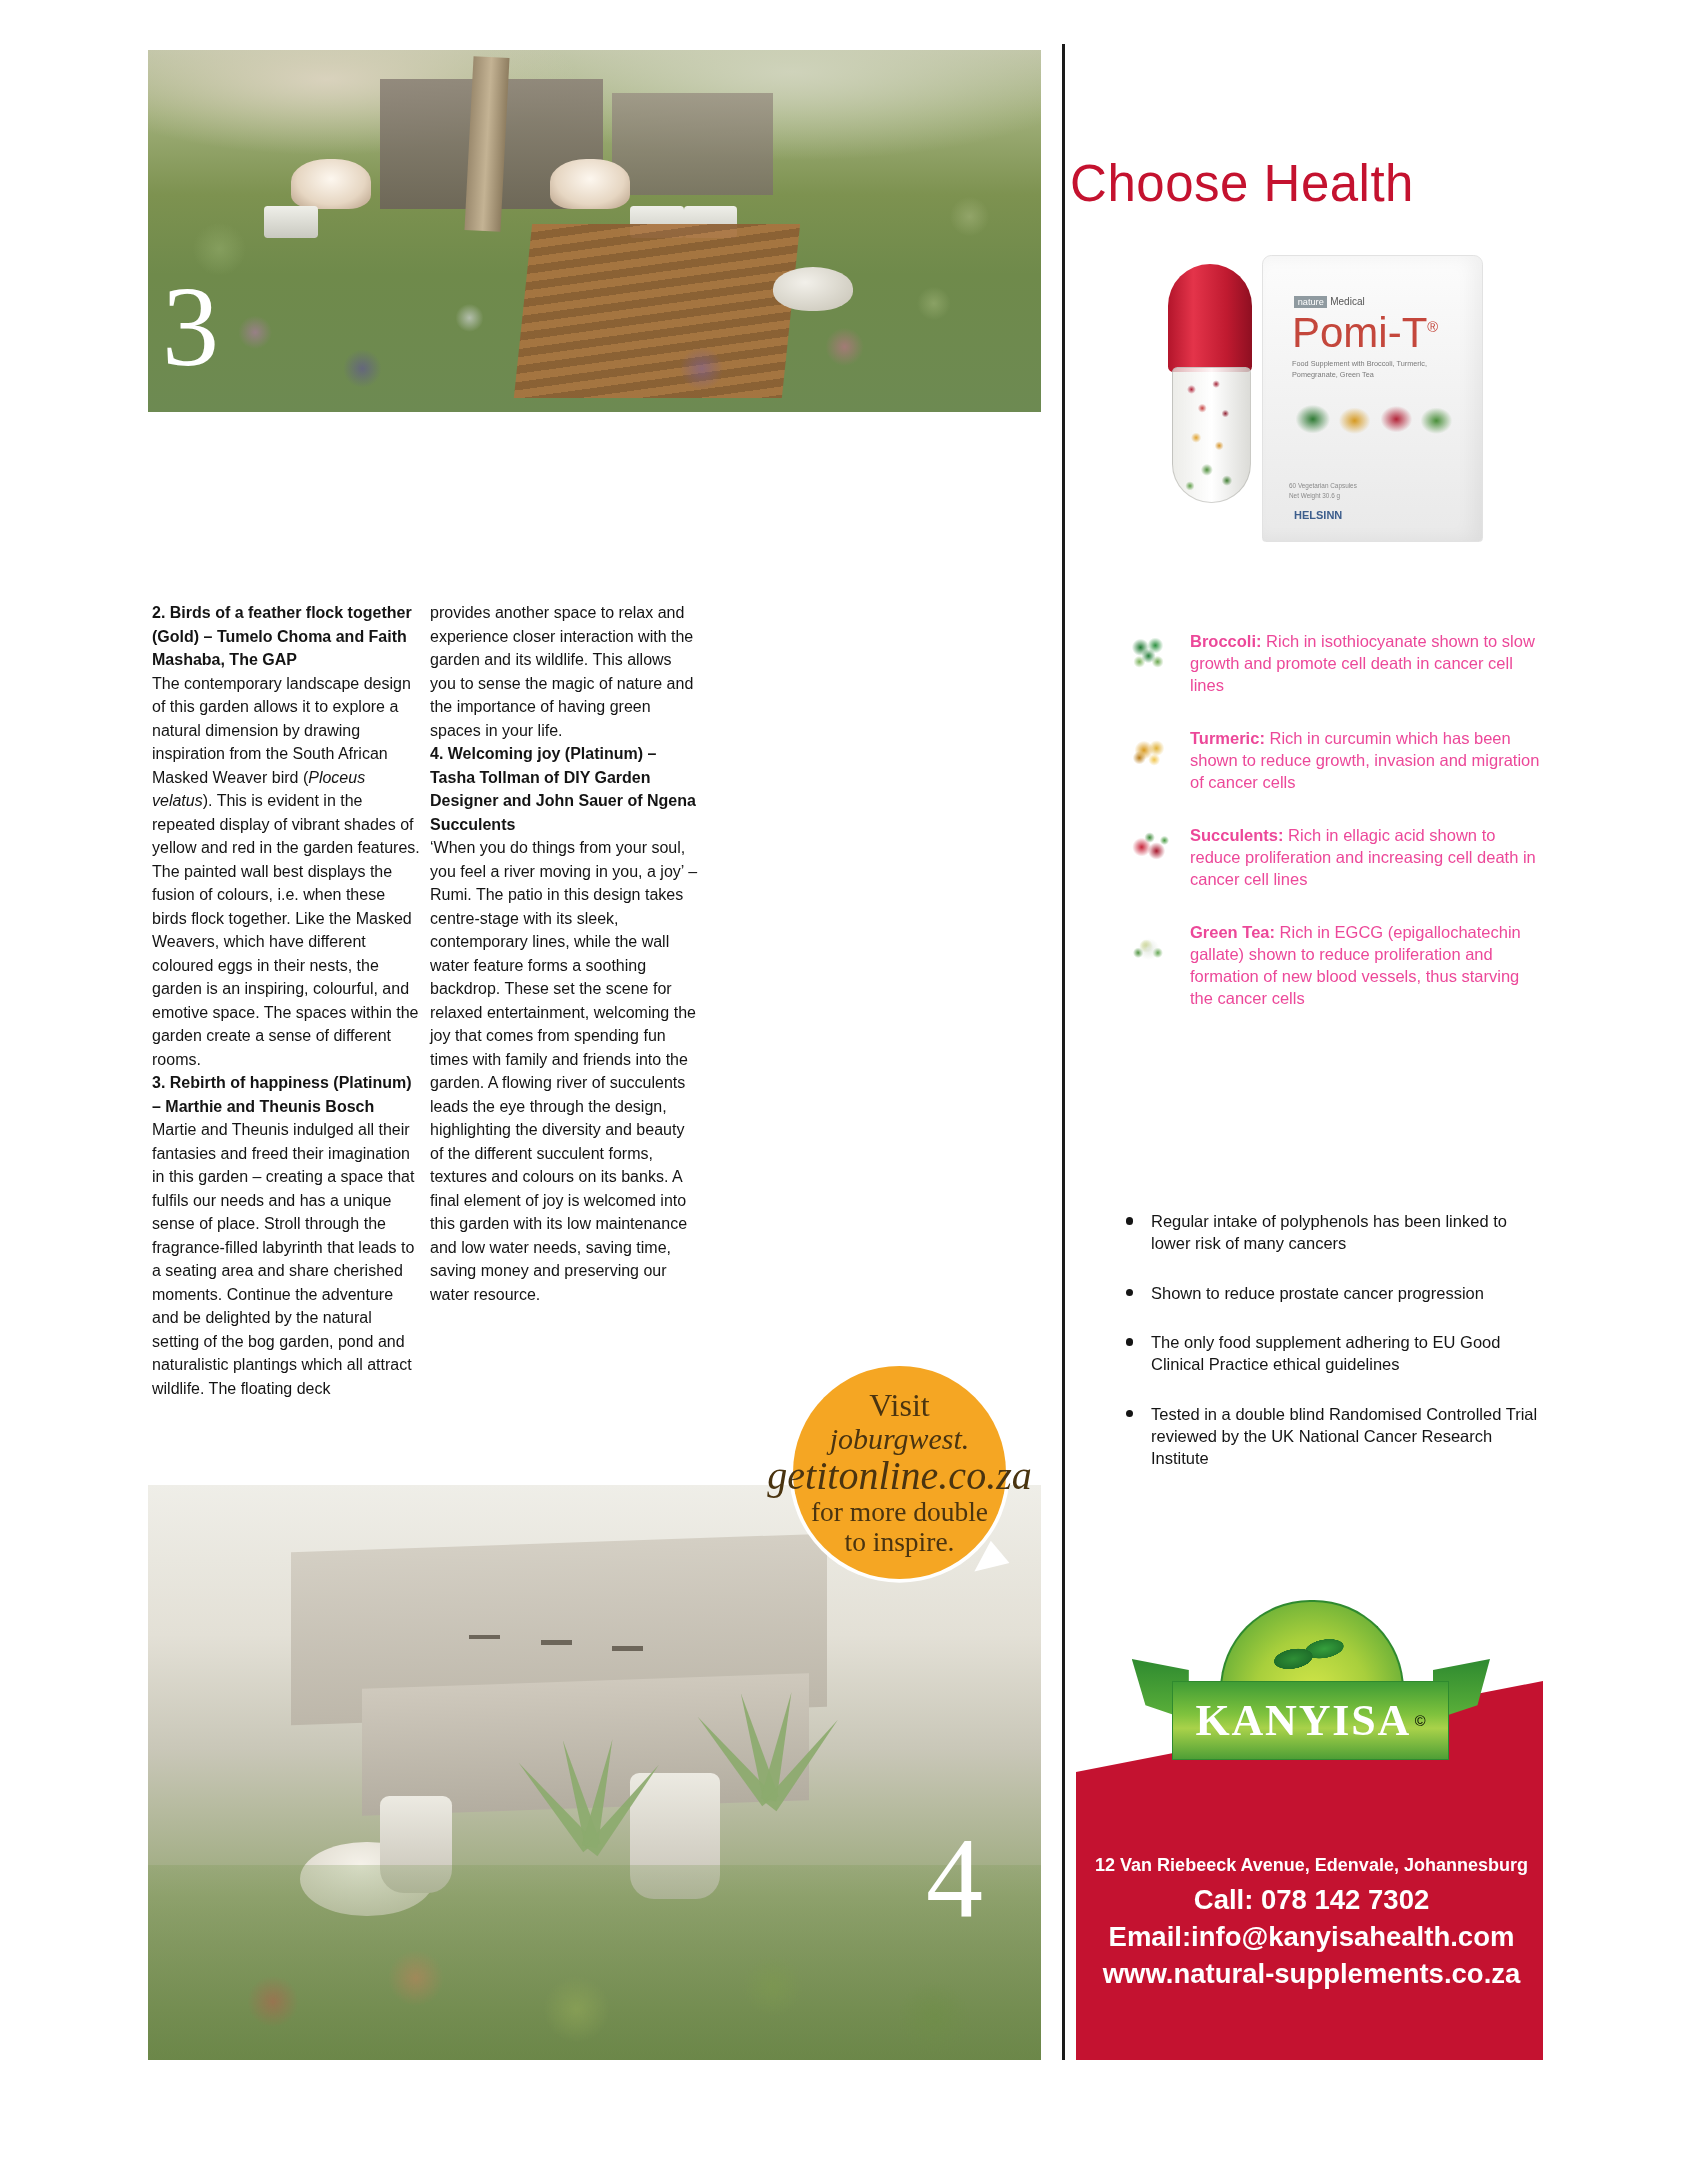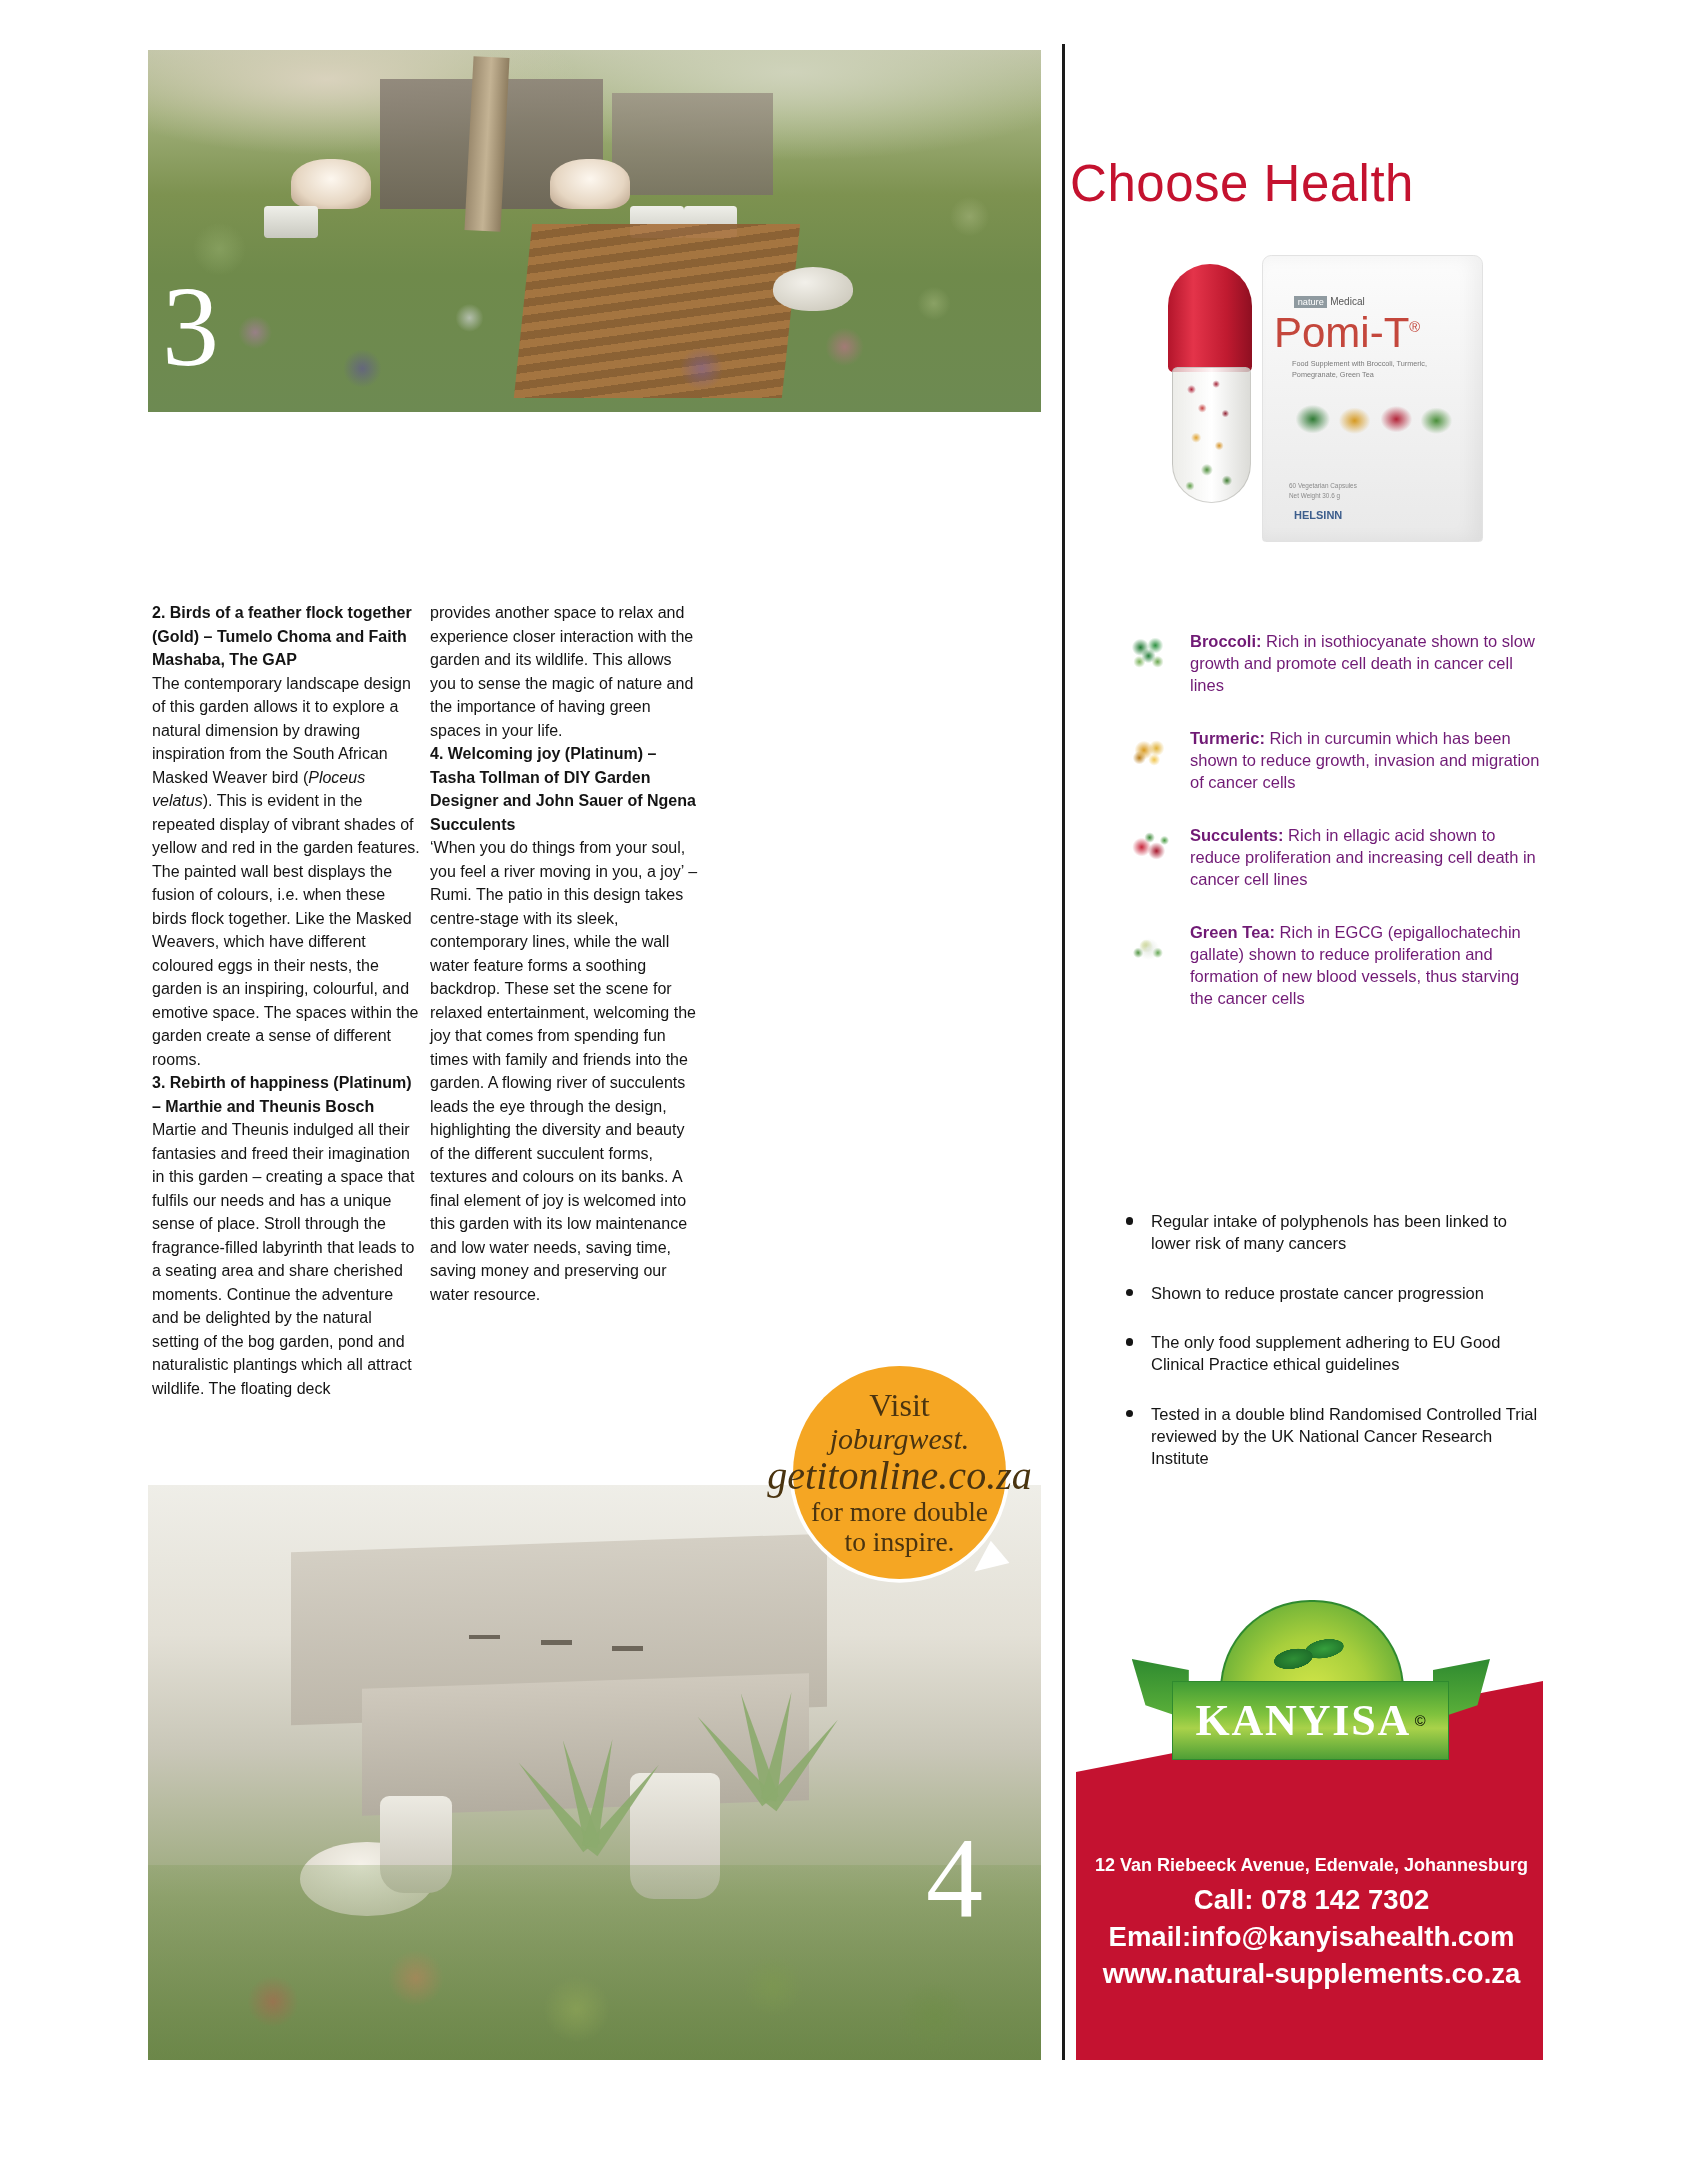--- a/index.html
+++ b/index.html
@@ -296,21 +296,21 @@
     box-shadow: inset -9.2px 0 18.4px rgba(0,0,0,.05);
   }
   .pack .brandline {
     position: absolute; left: 31px; top: 40px;
     font-size: 10px; color: #555;
   }
   .pack .brandline .chip {
     background: #8f9aa0; color: #fff; padding: 0.9px 3.7px; font-size: 9.2px;
   }
   .pack .pname {
-    position: absolute; left: 11px; top: 53px;
+    position: absolute; left: 29px; top: 53px;
     font-size: 42px; color: #c4473c;
     font-family: "Liberation Sans", sans-serif;
     text-align: right;
   }
   .pack .pname sup { font-size: 14.7px; }
   .pack .psub {
     position: absolute; left: 29px; top: 103px;
     width: 156px;
     font-size: 7.3px; color: #7a7a7a; line-height: 1.5;
   }
@@ -368,21 +368,21 @@
       radial-gradient(circle 6.4px  at 78% 30%, #46993f, transparent 72%);
   }
   .thumb.greentea {
     background:
       radial-gradient(circle 14.7px at 50% 54%, rgba(226,232,224,.95), transparent 74%),
       radial-gradient(circle 9.2px at 46% 48%, #b3c24a, transparent 72%),
       radial-gradient(circle 7.3px  at 32% 62%, #4f9440, transparent 72%),
       radial-gradient(circle 7.3px  at 66% 62%, #5ba249, transparent 72%);
   }
   .ing .txt {
-    font-size: 16.5px; line-height: 22px; color: #701a75;
+    font-size: 16.5px; line-height: 22px; color: #ec4899;
     font-family: "Liberation Sans", sans-serif;
   }
   .ing .txt b { font-weight: bold; }
 
   
   .claims { position: absolute; left: 1109px; top: 1210px; width: 432px; }
   .claim {
     position: relative;
     padding-left: 42px;
     margin-bottom: 27.5px;

